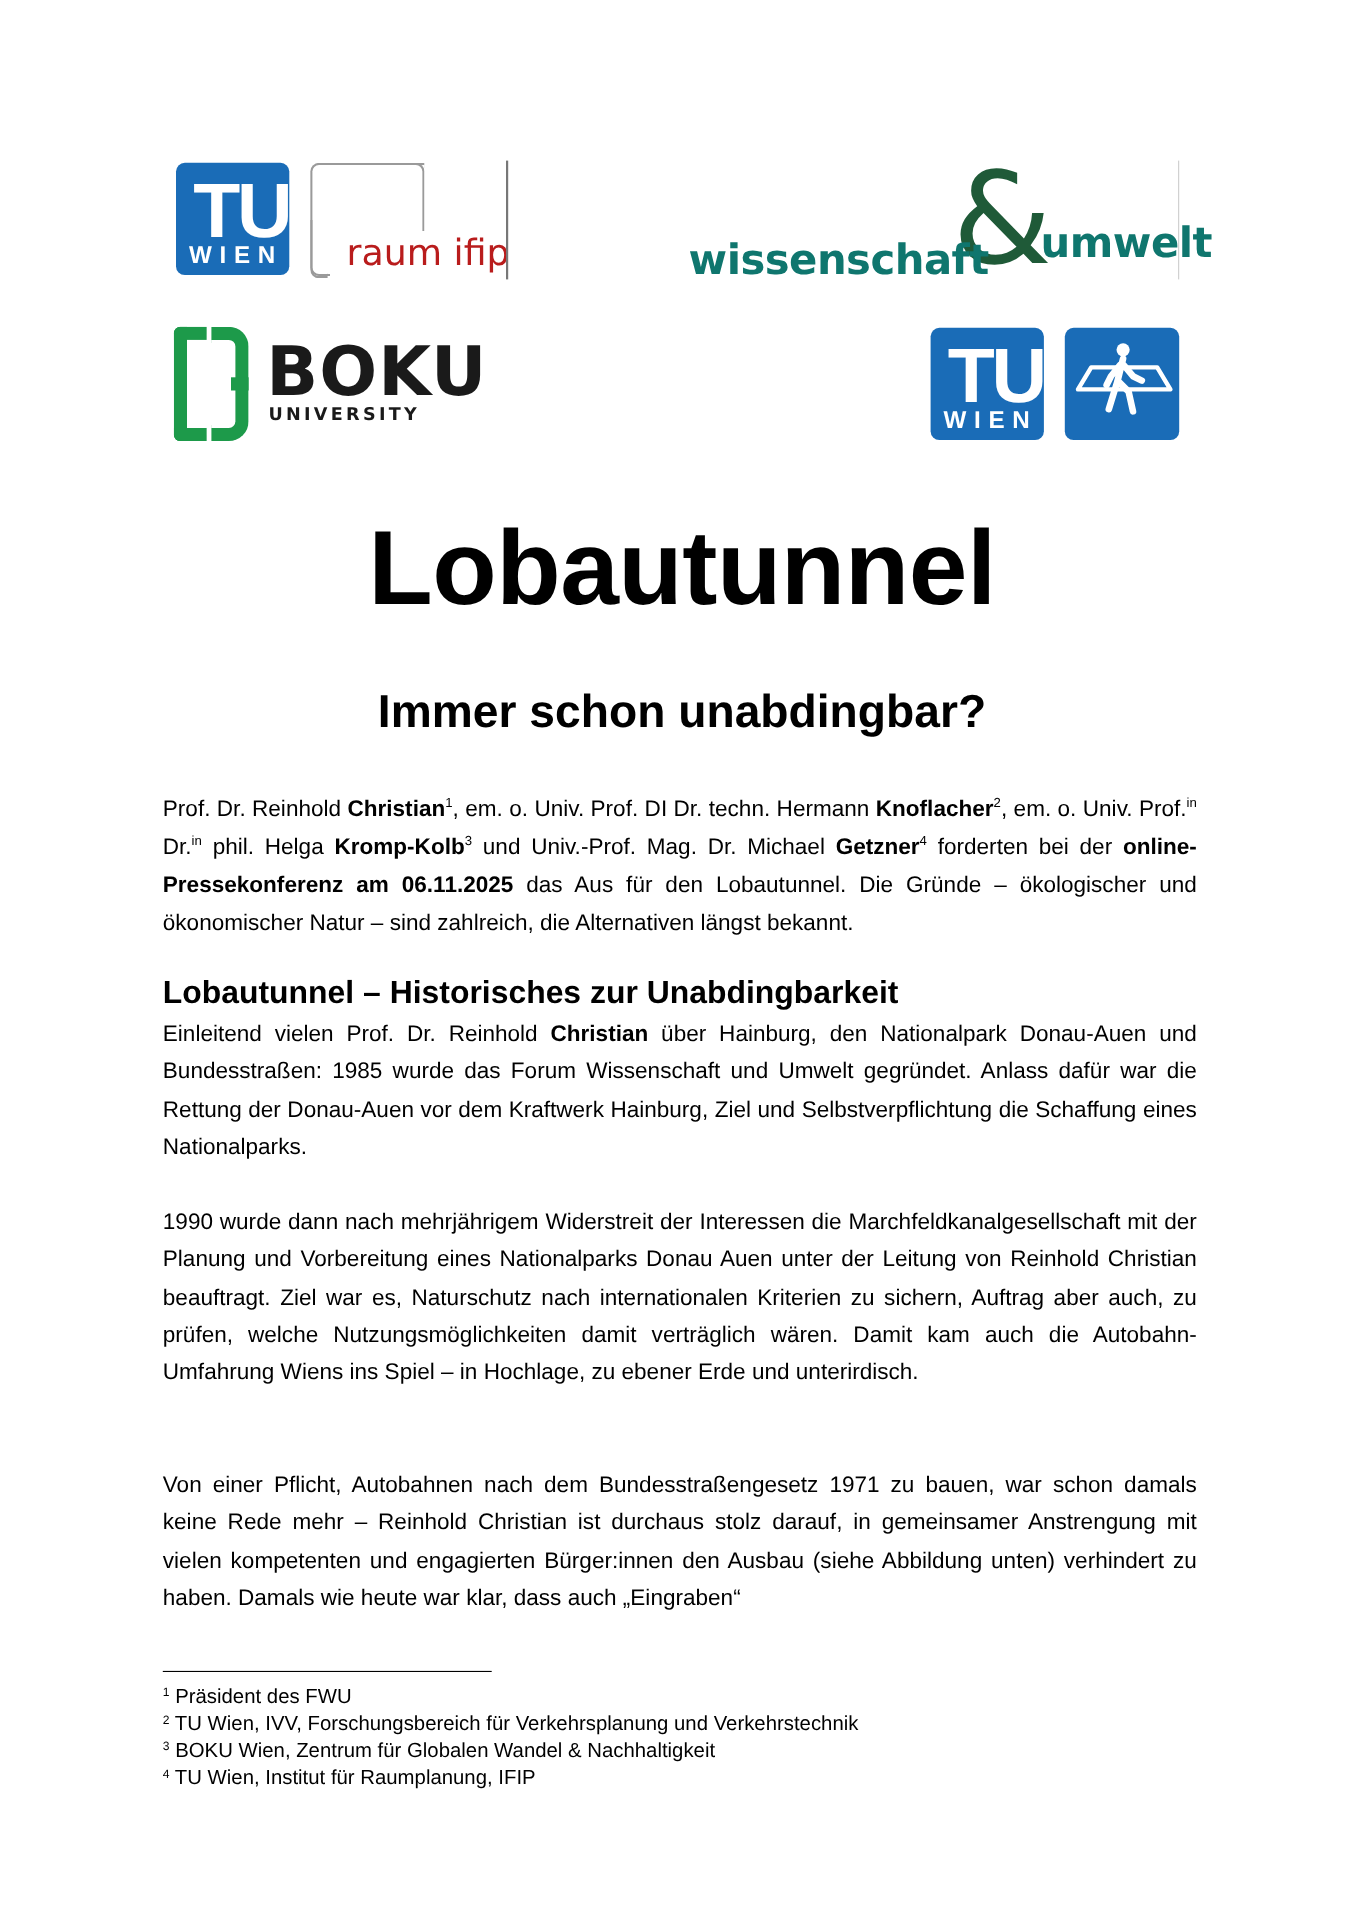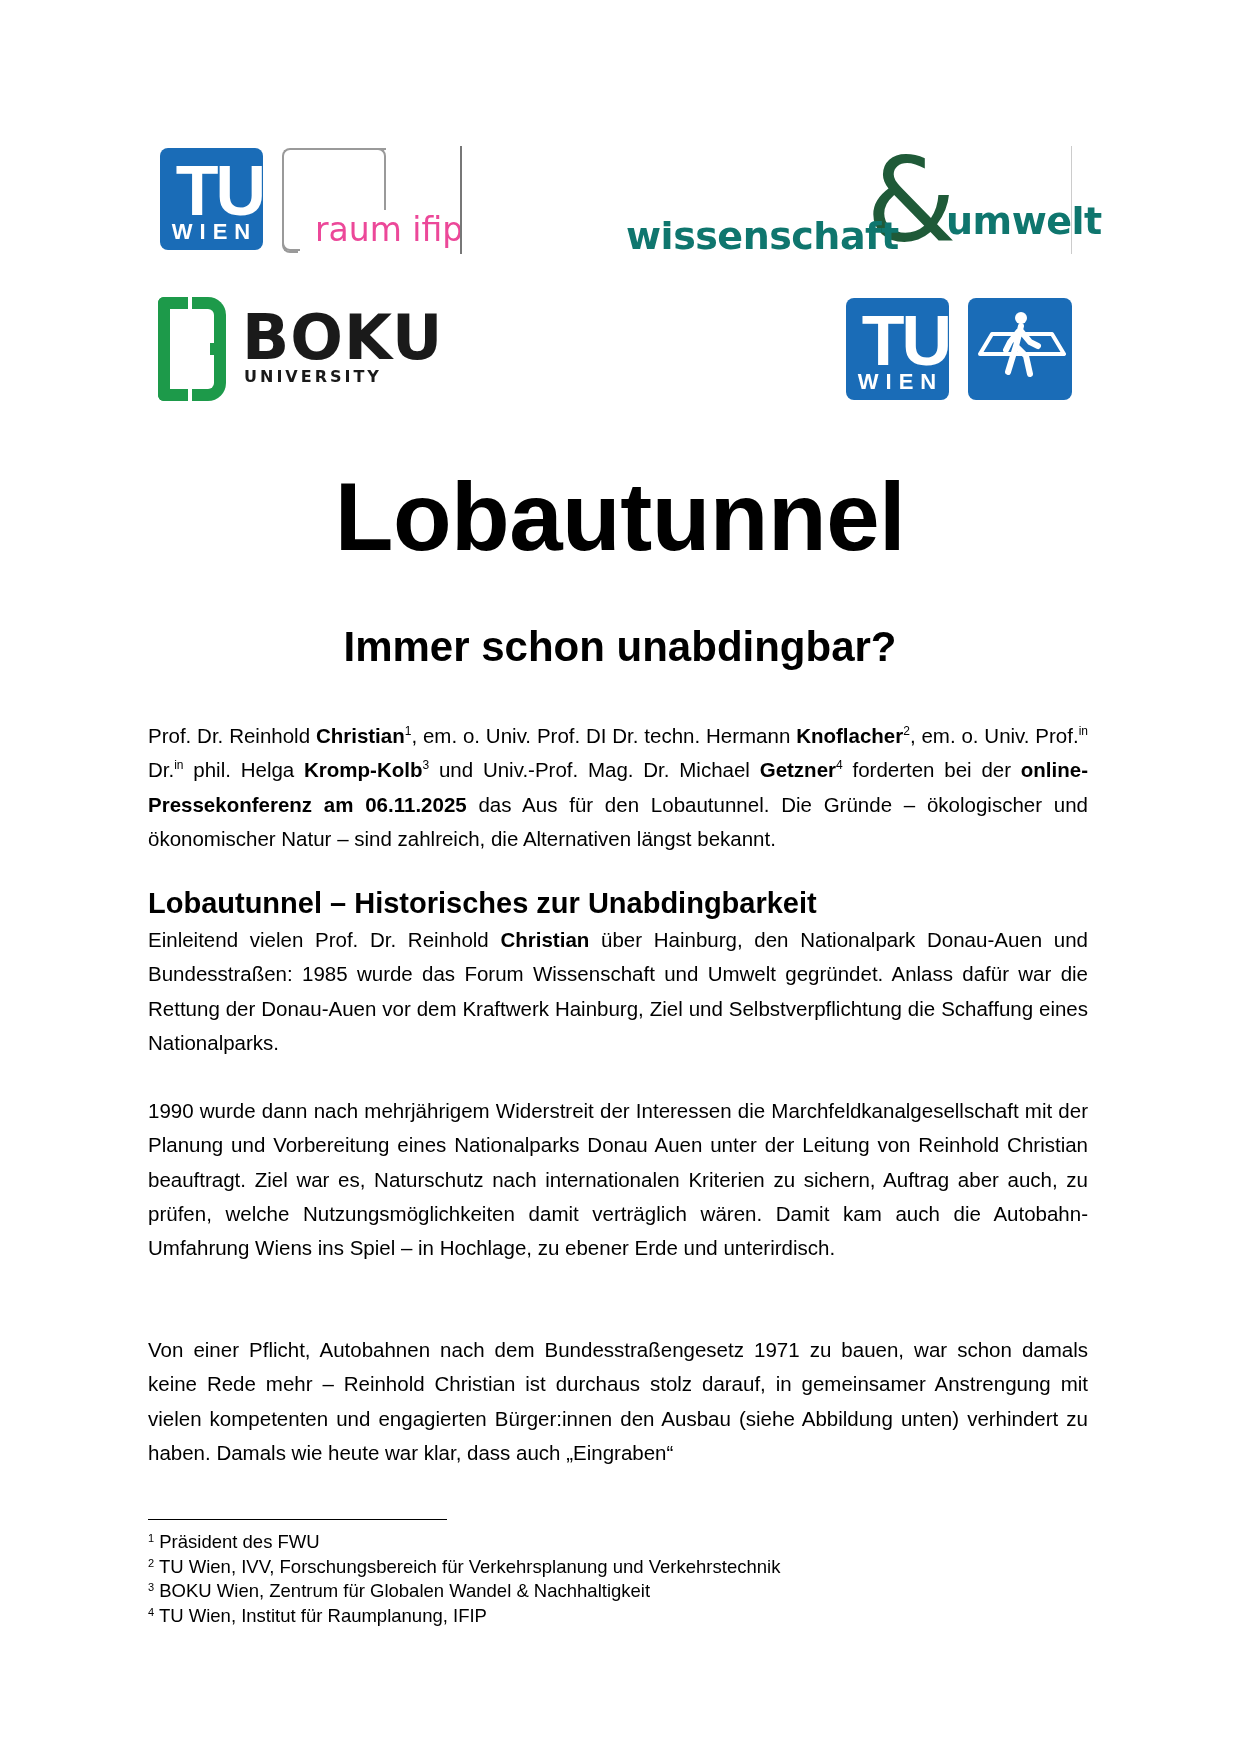--- a/index.html
+++ b/index.html
@@ -10,21 +10,21 @@
   
   .tu-logo { background: #1a6cb7; border-radius: 8px; color: #fff; box-sizing: border-box; }
   .tu-logo .tu { position: absolute; left: 0; right: 0; top: 8px; text-align: right;
                  font-family: "Liberation Sans", sans-serif; font-weight: bold; font-size: 70px;
                  line-height: 70px; letter-spacing: -3px; }
   .tu-logo .wien { position: absolute; left: 0; right: 0; bottom: 6px; text-align: center;
                    font-weight: bold; font-size: 22px; letter-spacing: 7px; line-height: 24px;
                    padding-left: 6px; }
 
   .raum-box { border: 2px solid #9a9a9a; border-radius: 8px; border-top-color: #9a9a9a; box-sizing: border-box; background:#fff; }
-  .raum-text { font-size: 33px; color: #ec4899; letter-spacing: 0px; font-family: "DejaVu Sans", sans-serif; }
+  .raum-text { font-size: 33px; color: #b91c1c; letter-spacing: 0px; font-family: "DejaVu Sans", sans-serif; }
   .vdiv { background: #777; width: 2px; }
 
   .fwu-forum { font-family: "DejaVu Sans", sans-serif; color: #1f5a38; font-size: 84px; line-height: 84px; letter-spacing: -1px; }
   .fwu-amp { font-family: "DejaVu Sans", sans-serif; color: #1f5a38; font-size: 116px; line-height: 100px; }
   .fwu-w { font-family: "DejaVu Sans", sans-serif; color: #0f766e; font-size: 38px; line-height: 40px; font-weight: bold; letter-spacing: -0.5px; }
 
   .boku-b { border: 12px solid #1d9a4a; border-radius: 6px; box-sizing: border-box; }
   .boku-name { font-family: "DejaVu Sans", sans-serif; font-weight: bold; font-size: 62px; color: #1a1a1a; line-height: 46px; letter-spacing: 1px; }
   .boku-uni { font-family: "DejaVu Sans", sans-serif; font-weight: bold; font-size: 16px; color: #1a1a1a; letter-spacing: 3px; }
 

